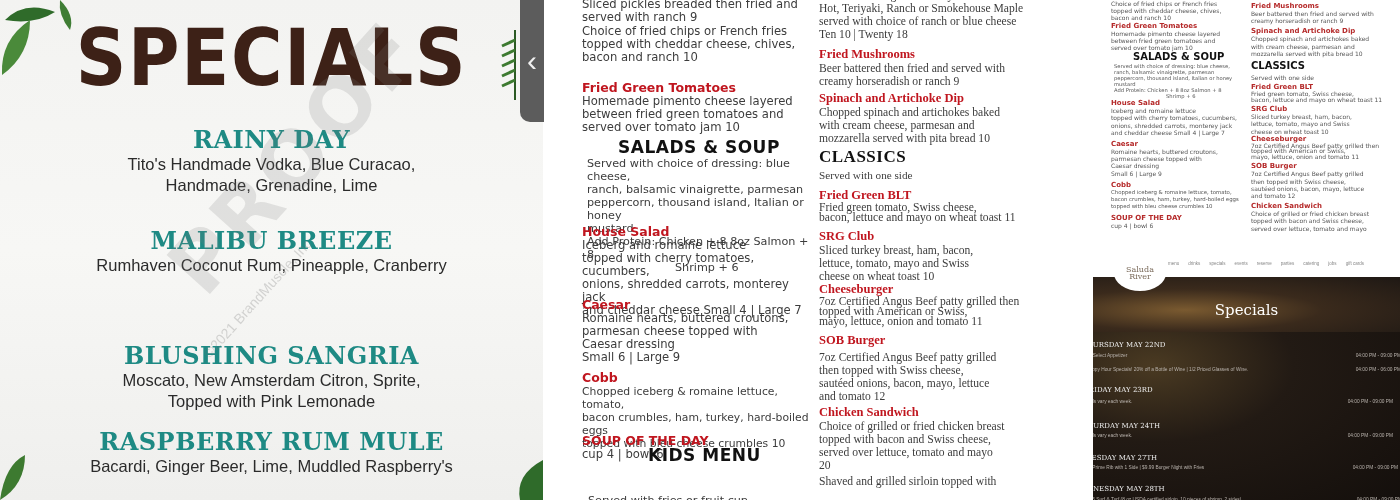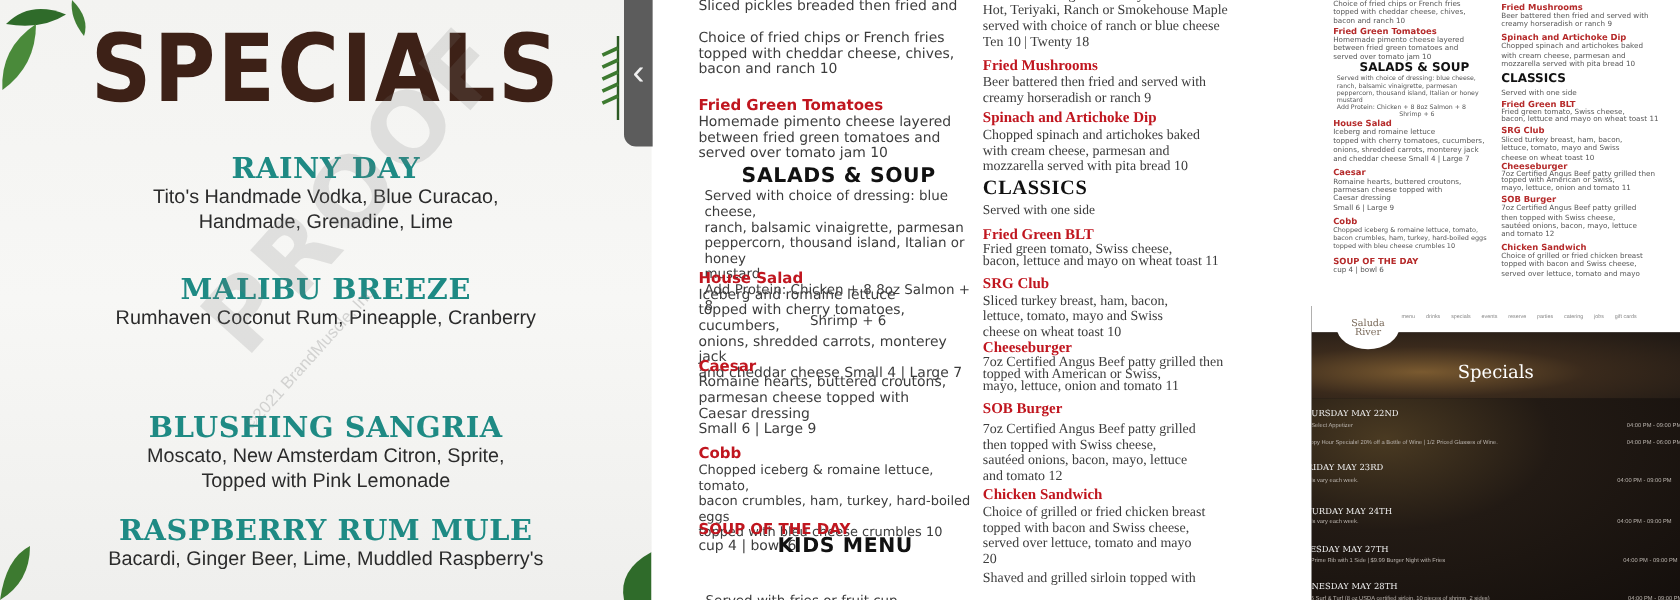--- a/index.html
+++ b/index.html
@@ -161,20 +161,21 @@
   <div class="watermark-small">©2021 BrandMuscle, Inc.</div>
 </div>
 
 <div class="collapse-tab">
   <span>‹</span>
 </div>
 
 <div class="menu-col left">
   <div class="item" style="left:38px;top:-2px">
     <div class="desc">Sliced pickles breaded then fried and</div>
+    <div class="desc">served with ranch 9</div>
   </div>
   <div class="item" style="left:38px;top:25px">
     <div class="desc">Choice of fried chips or French fries</div>
     <div class="desc">topped with cheddar cheese, chives,</div>
     <div class="desc">bacon and ranch 10</div>
   </div>
   <div class="item" style="left:38px;top:80px">
     <div class="name">Fried Green Tomatoes</div>
     <div class="desc">Homemade pimento cheese layered</div>
     <div class="desc">between fried green tomatoes and</div>

